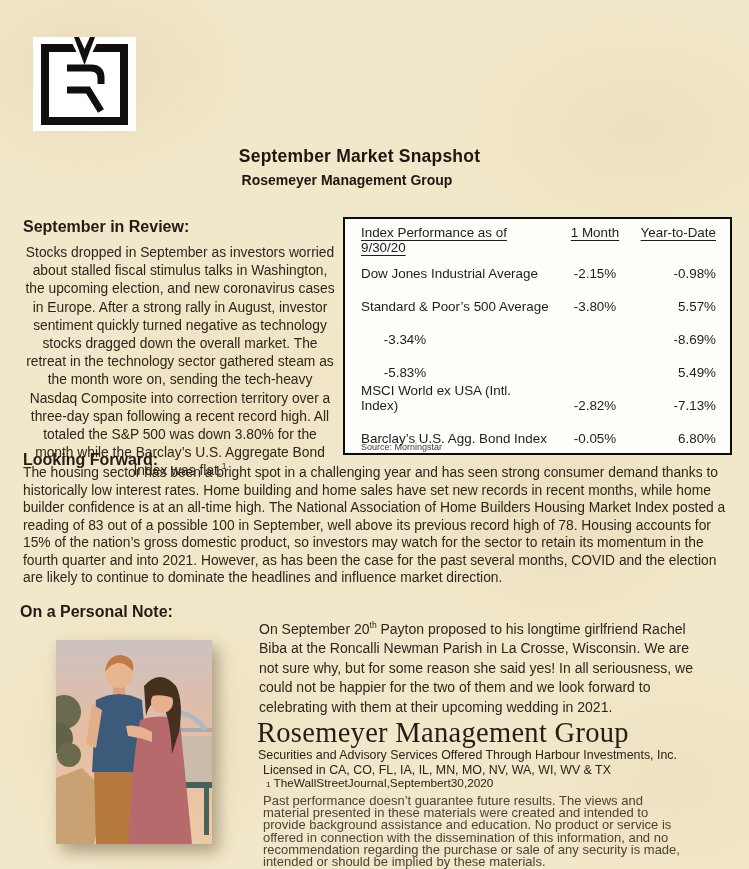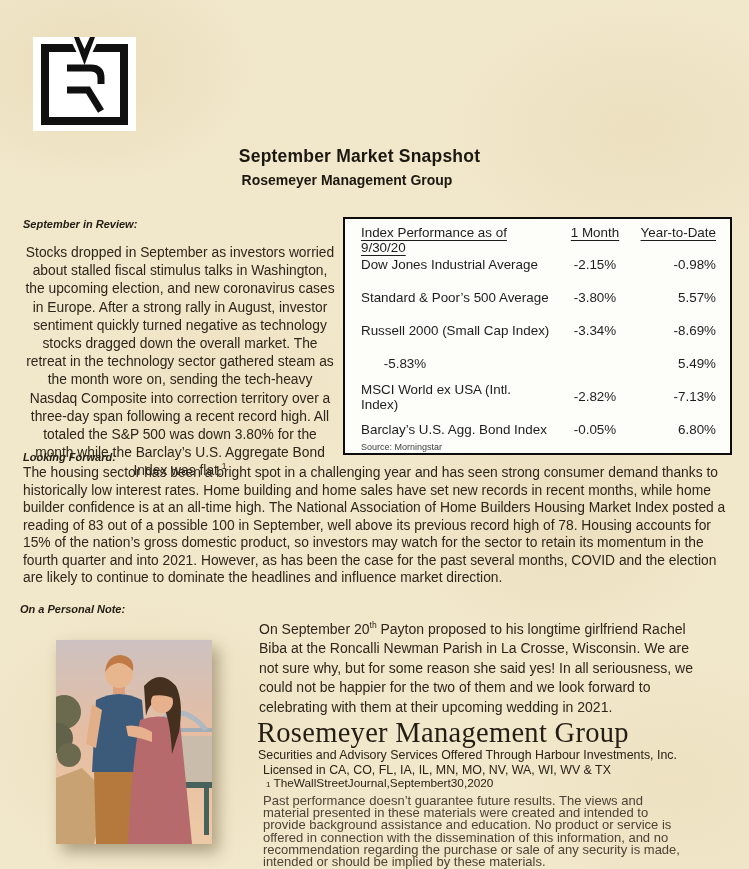--- a/index.html
+++ b/index.html
@@ -16,37 +16,37 @@
       radial-gradient(ellipse 260px 200px at 90% 90%, rgba(222,204,158,.22), transparent 65%),
       #f1e7ca;
   }
   .logo-box { position:absolute; left:33px; top:37px; width:103px; height:94px; background:#ffffff; }
   .logo-box svg { display:block; width:100%; height:100%; }
 
   .title-block { position:absolute; left:0; top:146px; width:694px; text-align:center; color:#1c1710; }
   .title-block h1 { font-size:17.5px; font-weight:700; letter-spacing:.2px;margin-left:25px; }
   .title-block h2 { font-size:14px; font-weight:700; margin-top:5px; }
 
-  .sec-heading { position:absolute; font-size:11px; font-weight:700; color:#221c12;font-style:italic; }
+  .sec-heading { position:absolute; font-size:16px; font-weight:700; color:#221c12; }
   #review-heading   { left:23px; top:218px; }
   #forward-heading  { left:23px; top:451px; }
   #personal-heading { left:20px; top:603px; }
 
   .body-text { font-size:13.8px; line-height:18.2px; color:#2e261b; }
   #review-body  { position:absolute; left:23px; top:244px; width:314px;text-align:center; }
   #forward-body { position:absolute; left:23px; top:464px; width:715px; line-height:17.5px; }
   #personal-body{ position:absolute; left:259px; top:620px; width:437px; font-size:14px; line-height:19.4px; }
   sup.fn { font-size:8.5px; vertical-align:super; line-height:0; }
 
   .index-table {
     position:absolute; left:343px; top:217px; width:389px; height:238px;
     background:#fdfdfa; border:2.5px solid #0c0c0c; padding:3px 14px 2px 16px;
     font-size:13.4px; color:#1d1d1d;
   }
-  .t-row { display:flex; align-items:center; height:33px; }
+  .t-row { display:flex; align-items:flex-end; height:33px; }
   .t-head { height:26px; align-items:flex-start; padding-top:3px; }
   .t-head span { text-decoration:underline; text-underline-offset:3px; }
   .c-name { width:190px; }
   .c-m1   { width:88px; text-align:center; }
   .c-ytd  { flex:1; text-align:right; }
   .t-source { font-size:9px; color:#3e3e3e; margin-top:-4px; }
 
   .photo {
     position:absolute; left:56px; top:640px; width:156px; height:204px;
     box-shadow:6px 8px 14px rgba(96,78,48,.45);
@@ -100,21 +100,20 @@
       <span class="c-name">Dow Jones Industrial Average</span>
       <span class="c-m1">-2.15%</span>
       <span class="c-ytd">-0.98%</span>
     </div>
     <div class="t-row">
       <span class="c-name">Standard &amp; Poor’s 500 Average</span>
       <span class="c-m1">-3.80%</span>
       <span class="c-ytd">5.57%</span>
     </div>
     <div class="t-row">
-      <span class="c-name">Russell 2000 (Small Cap Index)</span>
       <span class="c-m1">-3.34%</span>
       <span class="c-ytd">-8.69%</span>
     </div>
     <div class="t-row">
       <span class="c-m1">-5.83%</span>
       <span class="c-ytd">5.49%</span>
     </div>
     <div class="t-row">
       <span class="c-name">MSCI World ex USA (Intl. Index)</span>
       <span class="c-m1">-2.82%</span>

